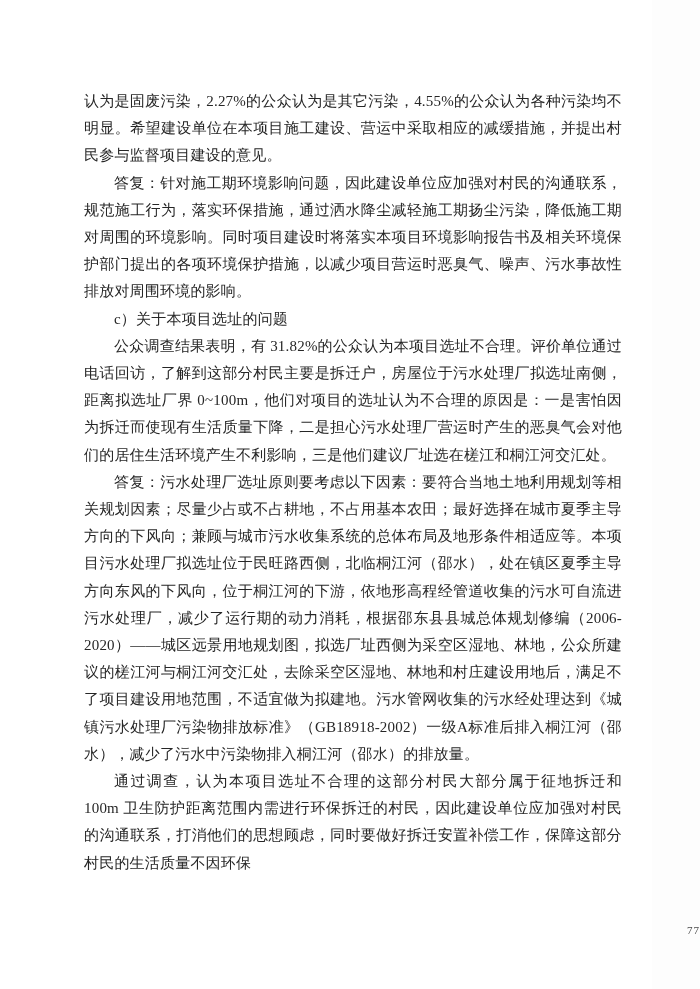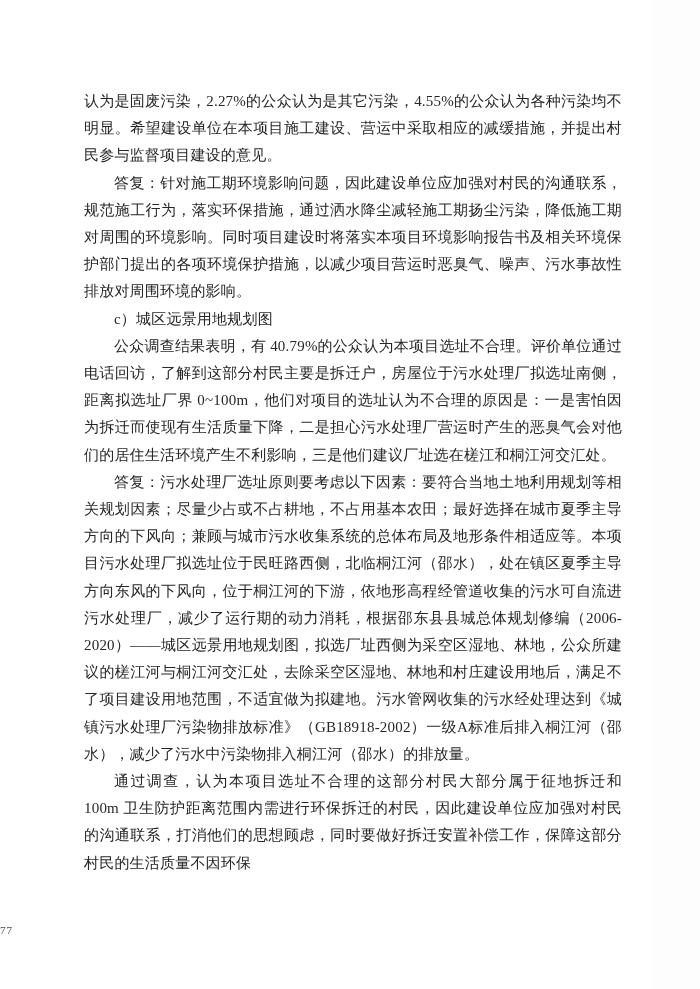--- a/index.html
+++ b/index.html
@@ -38,33 +38,33 @@
     letter-spacing: 0.2px;
   }
   .para.indent {
     text-indent: 2em;
   }
   .footer {
     position: absolute;
     left: 0;
     top: 924px;
     width: 700px;
-    text-align: left;
+    text-align: right;
     font-size: 11px;
     color: #4a4a4a;
     letter-spacing: 1px;
   }
 </style>
 </head>
 <body>
 
 <div class="page">
   <div class="content">
     <p class="para">认为是固废污染，2.27%的公众认为是其它污染，4.55%的公众认为各种污染均不明显。希望建设单位在本项目施工建设、营运中采取相应的减缓措施，并提出村民参与监督项目建设的意见。</p>
     <p class="para indent">答复：针对施工期环境影响问题，因此建设单位应加强对村民的沟通联系，规范施工行为，落实环保措施，通过洒水降尘减轻施工期扬尘污染，降低施工期对周围的环境影响。同时项目建设时将落实本项目环境影响报告书及相关环境保护部门提出的各项环境保护措施，以减少项目营运时恶臭气、噪声、污水事故性排放对周围环境的影响。</p>
-    <p class="para indent">c）城区远景用地规划图</p>
-    <p class="para indent">公众调查结果表明，有 40.79%的公众认为本项目选址不合理。评价单位通过电话回访，了解到这部分村民主要是拆迁户，房屋位于污水处理厂拟选址南侧，距离拟选址厂界 0~100m，他们对项目的选址认为不合理的原因是：一是害怕因为拆迁而使现有生活质量下降，二是担心污水处理厂营运时产生的恶臭气会对他们的居住生活环境产生不利影响，三是他们建议厂址选在槎江和桐江河交汇处。</p>
+    <p class="para indent">c）关于本项目选址的问题</p>
+    <p class="para indent">公众调查结果表明，有 31.82%的公众认为本项目选址不合理。评价单位通过电话回访，了解到这部分村民主要是拆迁户，房屋位于污水处理厂拟选址南侧，距离拟选址厂界 0~100m，他们对项目的选址认为不合理的原因是：一是害怕因为拆迁而使现有生活质量下降，二是担心污水处理厂营运时产生的恶臭气会对他们的居住生活环境产生不利影响，三是他们建议厂址选在槎江和桐江河交汇处。</p>
     <p class="para indent">答复：污水处理厂选址原则要考虑以下因素：要符合当地土地利用规划等相关规划因素；尽量少占或不占耕地，不占用基本农田；最好选择在城市夏季主导方向的下风向；兼顾与城市污水收集系统的总体布局及地形条件相适应等。本项目污水处理厂拟选址位于民旺路西侧，北临桐江河（邵水），处在镇区夏季主导方向东风的下风向，位于桐江河的下游，依地形高程经管道收集的污水可自流进污水处理厂，减少了运行期的动力消耗，根据邵东县县城总体规划修编（2006-2020）——城区远景用地规划图，拟选厂址西侧为采空区湿地、林地，公众所建议的槎江河与桐江河交汇处，去除采空区湿地、林地和村庄建设用地后，满足不了项目建设用地范围，不适宜做为拟建地。污水管网收集的污水经处理达到《城镇污水处理厂污染物排放标准》（GB18918-2002）一级A标准后排入桐江河（邵水），减少了污水中污染物排入桐江河（邵水）的排放量。</p>
     <p class="para indent">通过调查，认为本项目选址不合理的这部分村民大部分属于征地拆迁和 100m 卫生防护距离范围内需进行环保拆迁的村民，因此建设单位应加强对村民的沟通联系，打消他们的思想顾虑，同时要做好拆迁安置补偿工作，保障这部分村民的生活质量不因环保</p>
   </div>
 
   <div class="footer">77</div>
 </div>
 
 </body></html>

